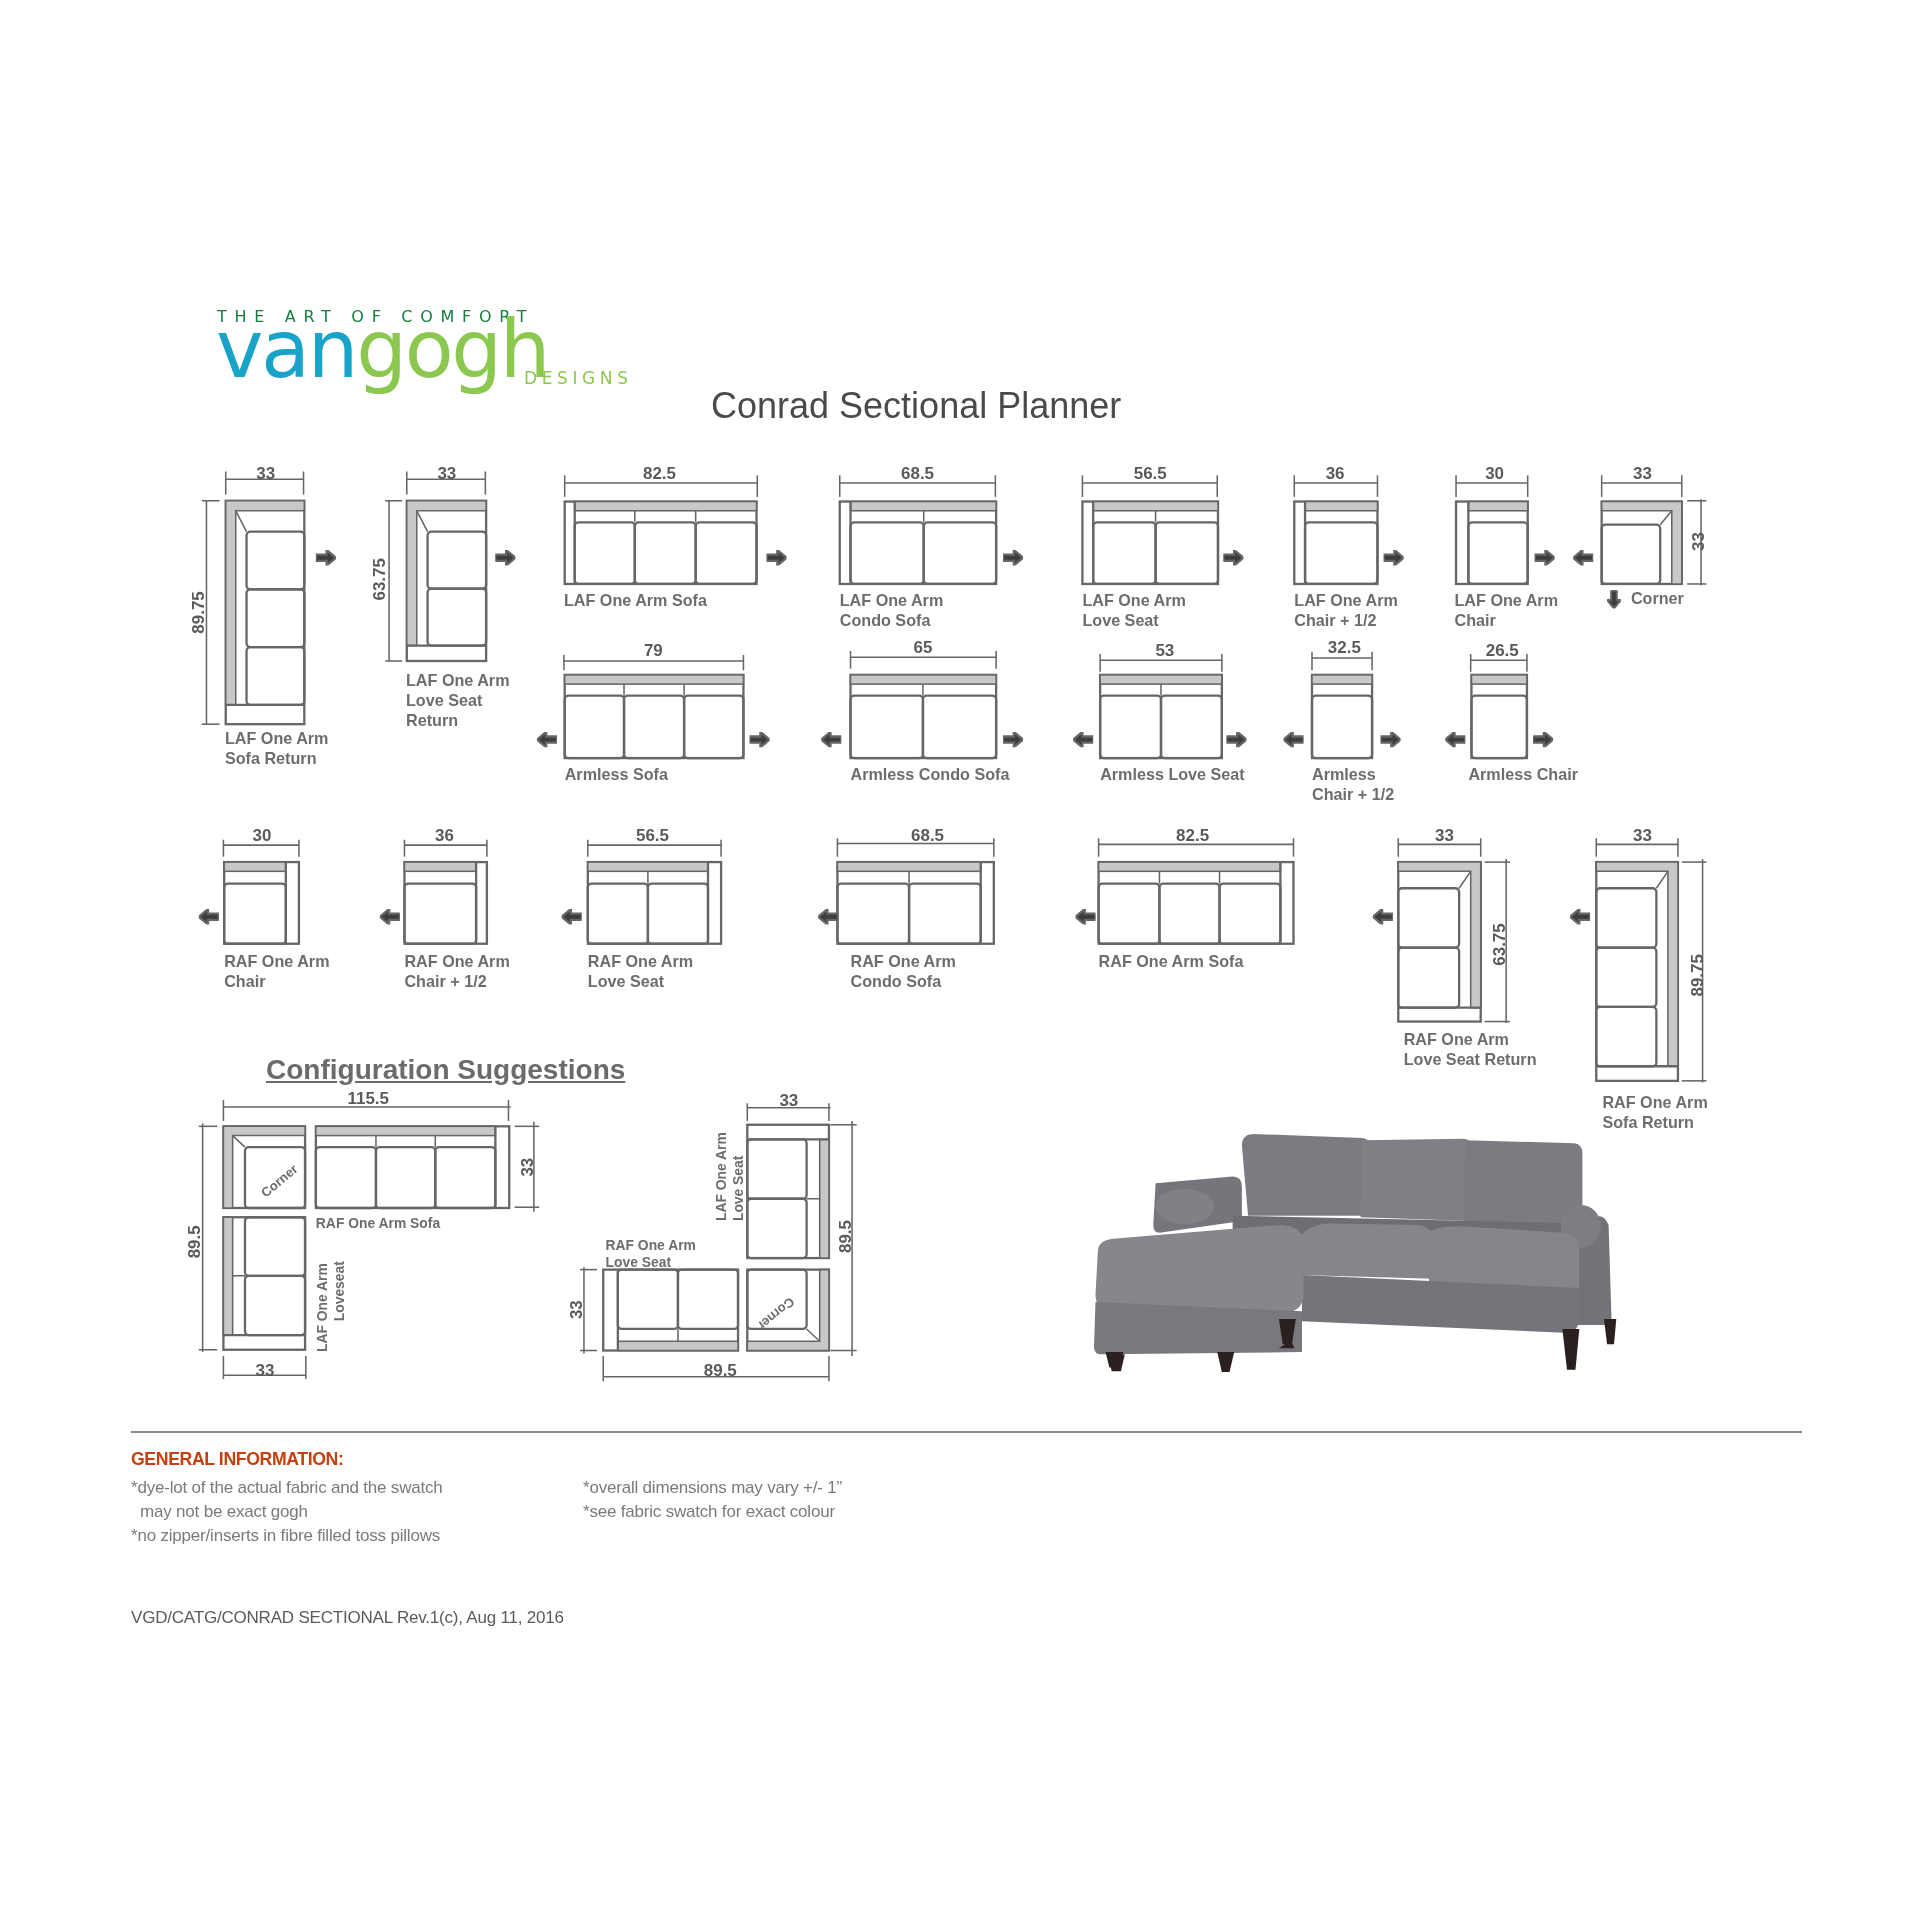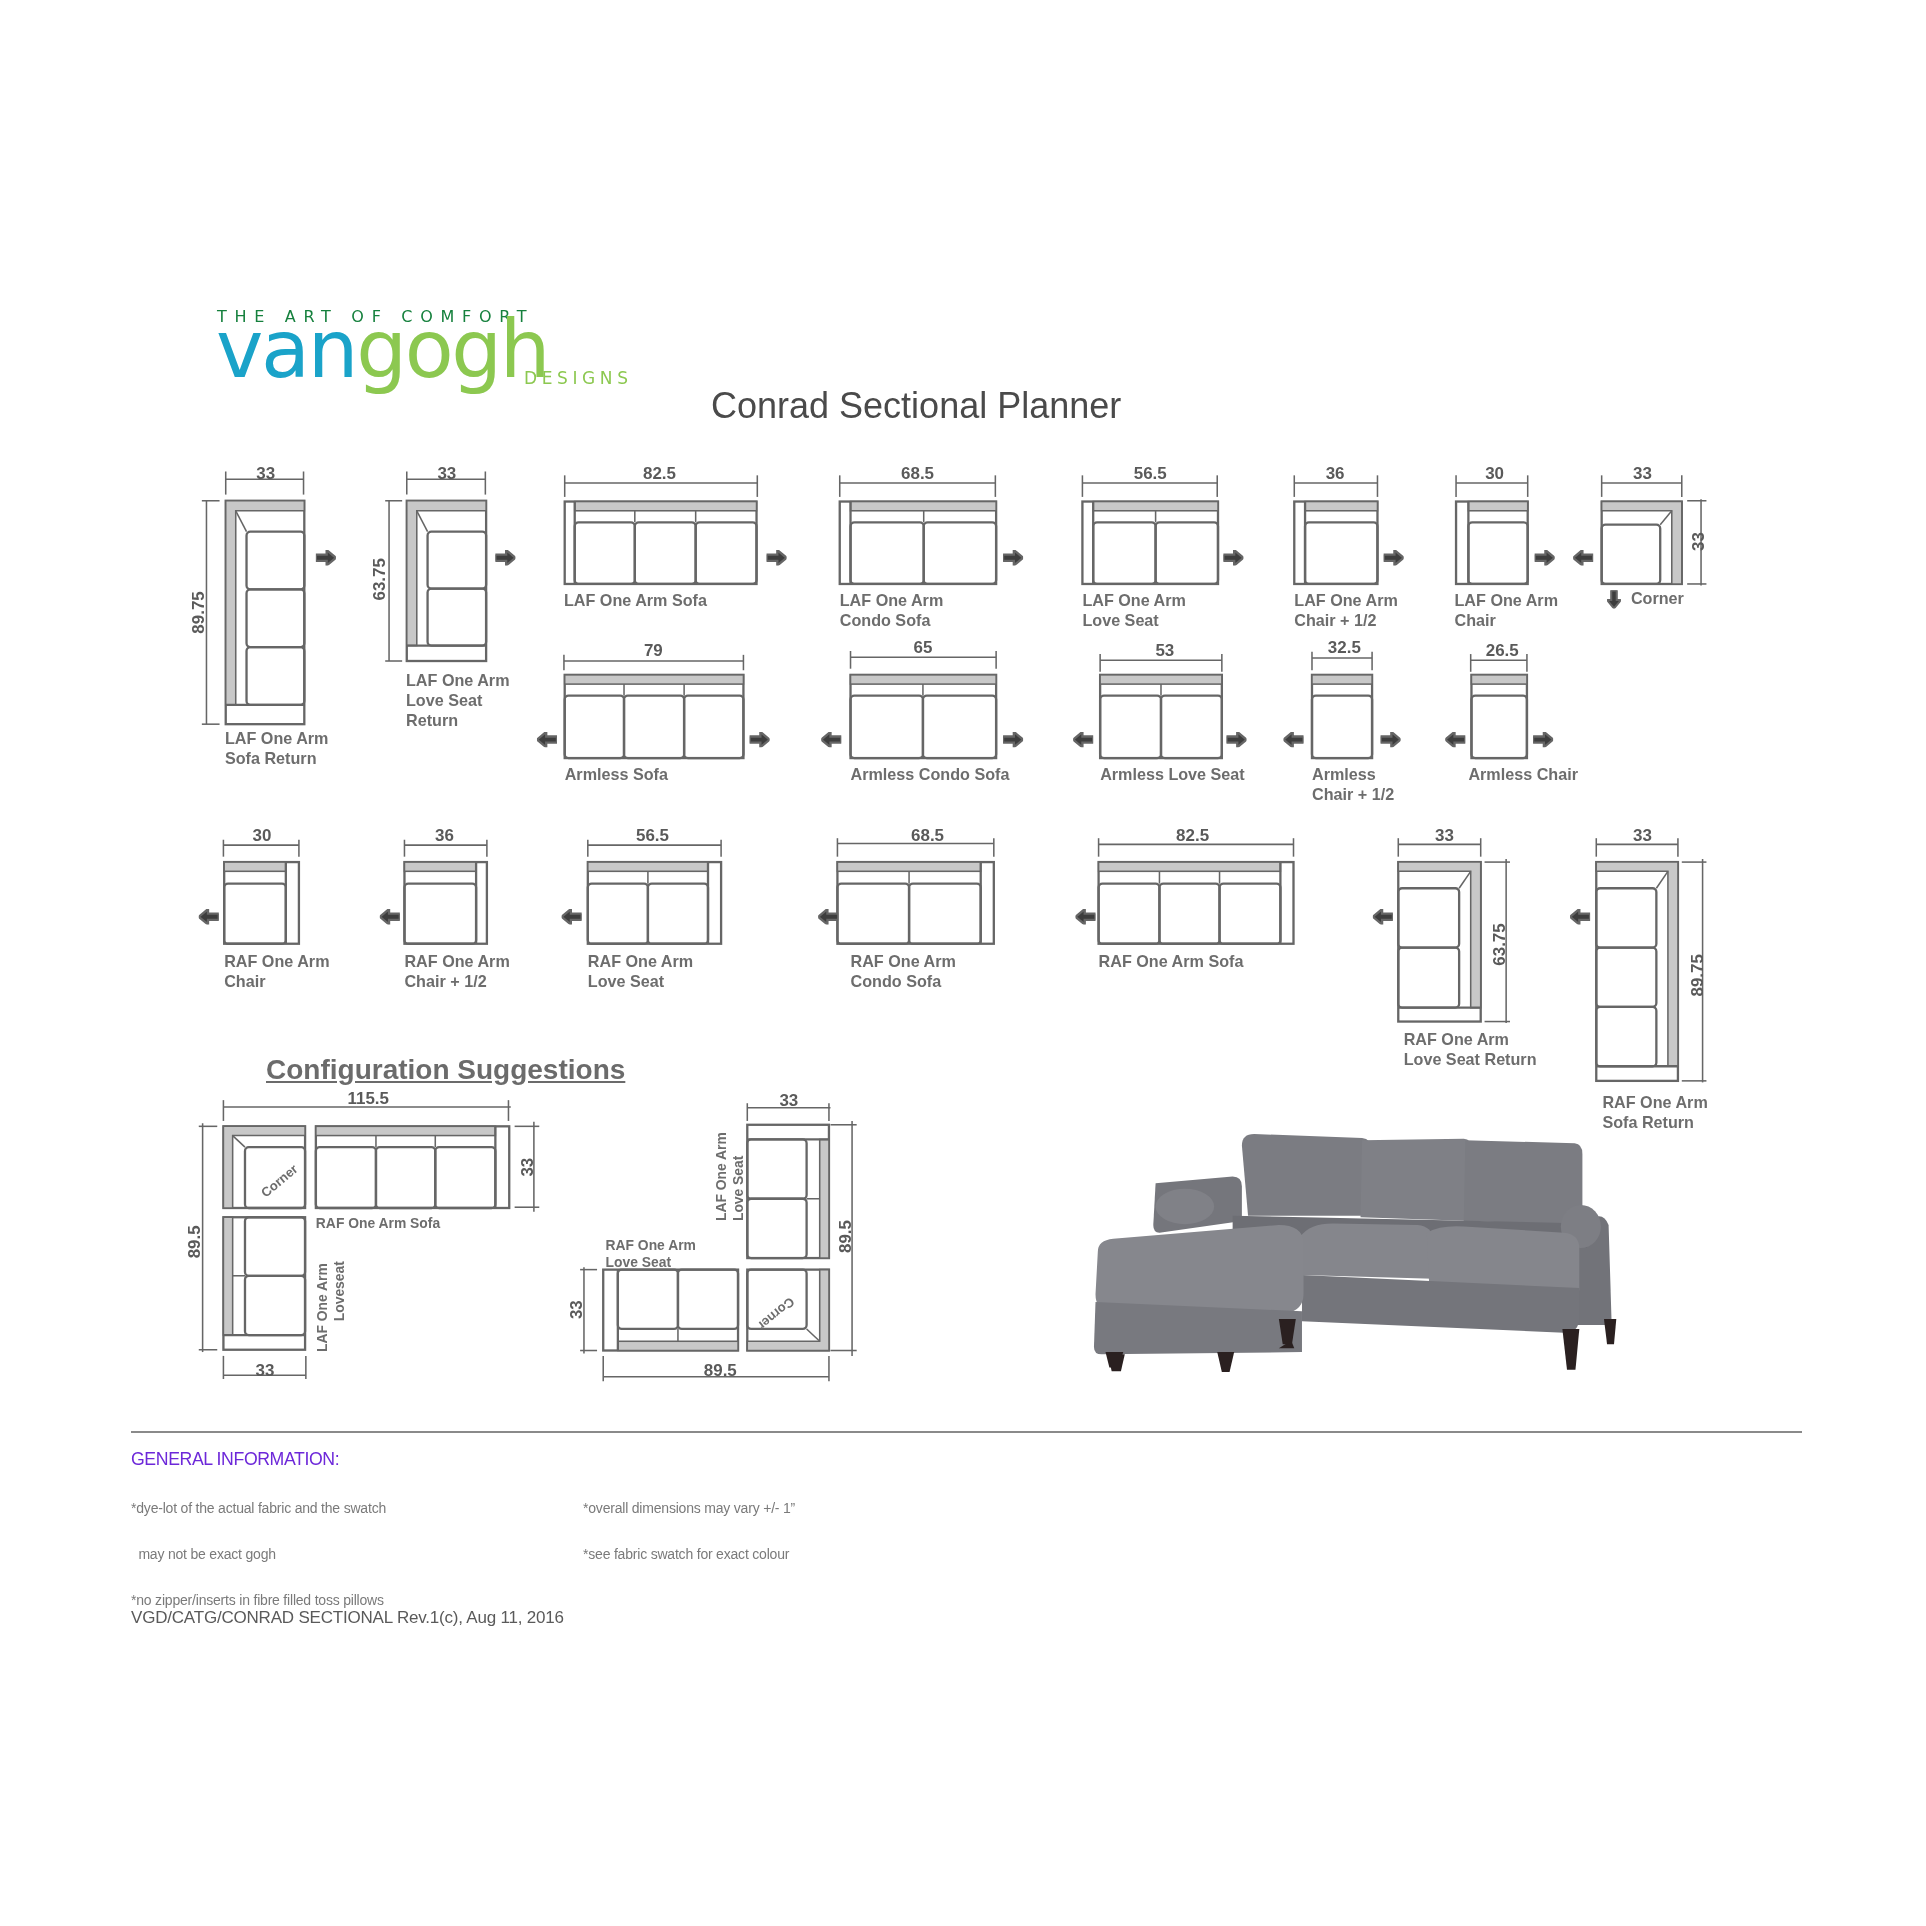--- a/index.html
+++ b/index.html
@@ -8,22 +8,22 @@
   .logo-tag { left:217px; top:307px; font-size:16px; letter-spacing:7.7px; color:#15803d; font-family:"DejaVu Sans", sans-serif; font-weight:normal; white-space:nowrap; }
   .logo-van { left:216px; top:305px; font-size:80px; color:#1aa3c9; font-family:"DejaVu Sans", sans-serif; letter-spacing:-2.3px; line-height:1; }
   .logo-gogh { color:#8cc850; }
   .logo-designs { left:524px; top:368px; font-size:17px; letter-spacing:4.6px; color:#8cc850; font-family:"DejaVu Sans", sans-serif; }
   .title { left:687px; top:385px; font-size:36px; color:#4a4a4a; white-space:nowrap;margin-left:24px; }
   svg { position:absolute; left:0; top:0; }
   .lbl { font-family:"Liberation Sans", sans-serif; font-weight:bold; fill:#6d6d6d; font-size:21px; }
   .dim { font-family:"Liberation Sans", sans-serif; font-weight:bold; fill:#5a5a5a; font-size:22px; }
   .config-title { left:266px; top:1054px; font-size:28px; font-weight:bold; color:#6b6b6b; white-space:nowrap;text-decoration:underline; }
   .sep { left:131px; top:1431px; width:1671px; height:2.3px; background:#8a8a8a; }
-  .gi-title { left:131px; top:1449px; font-size:17.7px; font-weight:normal; color:#6d28d9; letter-spacing:-0.4px; }
-  .gi-line { font-size:14px; color:#7a7a7a; white-space:pre; letter-spacing:-0.2px;margin-top:22px; }
+  .gi-title { left:131px; top:1449px; font-size:17.7px; font-weight:bold; color:#c2410c; letter-spacing:-0.4px; }
+  .gi-line { font-size:17px; color:#7a7a7a; white-space:pre; letter-spacing:-0.2px; }
   .footer { left:131px; top:1608px; font-size:17px; color:#5a5a5a; letter-spacing:-0.2px; white-space:nowrap; }
 </style>
 </head>
 <body>
 
 <div class="abs logo-tag">THE ART OF COMFORT</div>
 <div class="abs logo-van" style="top:310px;">
   <span>van</span><span class="logo-gogh">gogh</span>
 </div>
 <div class="abs logo-designs">DESIGNS</div>

